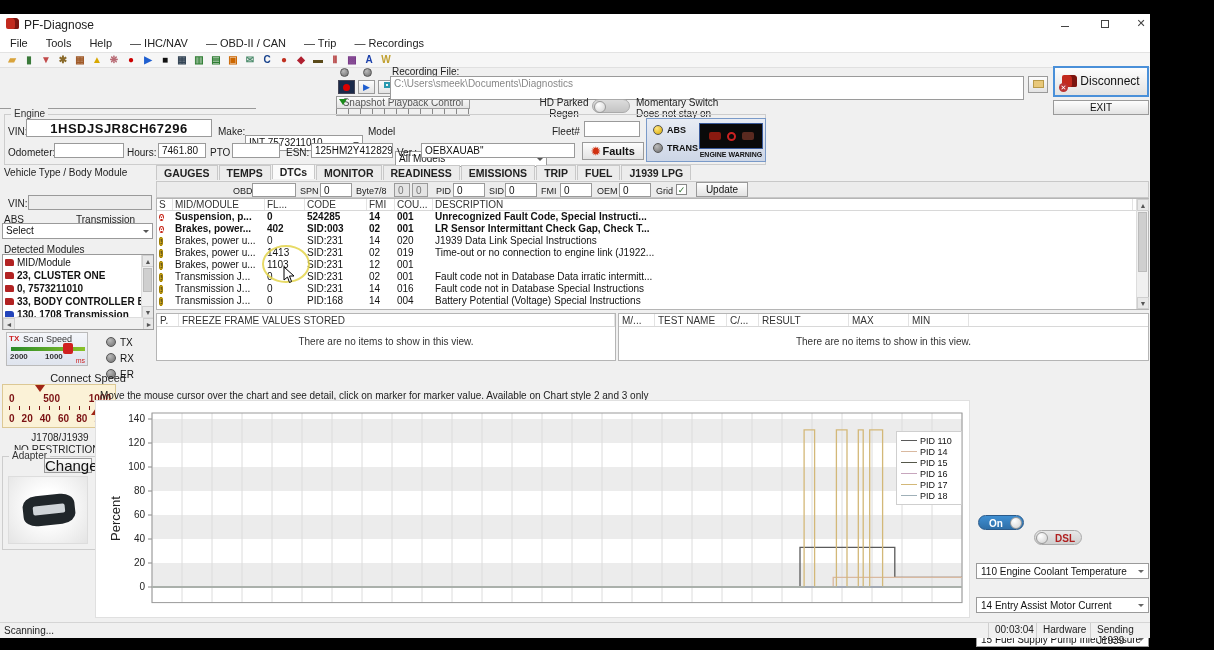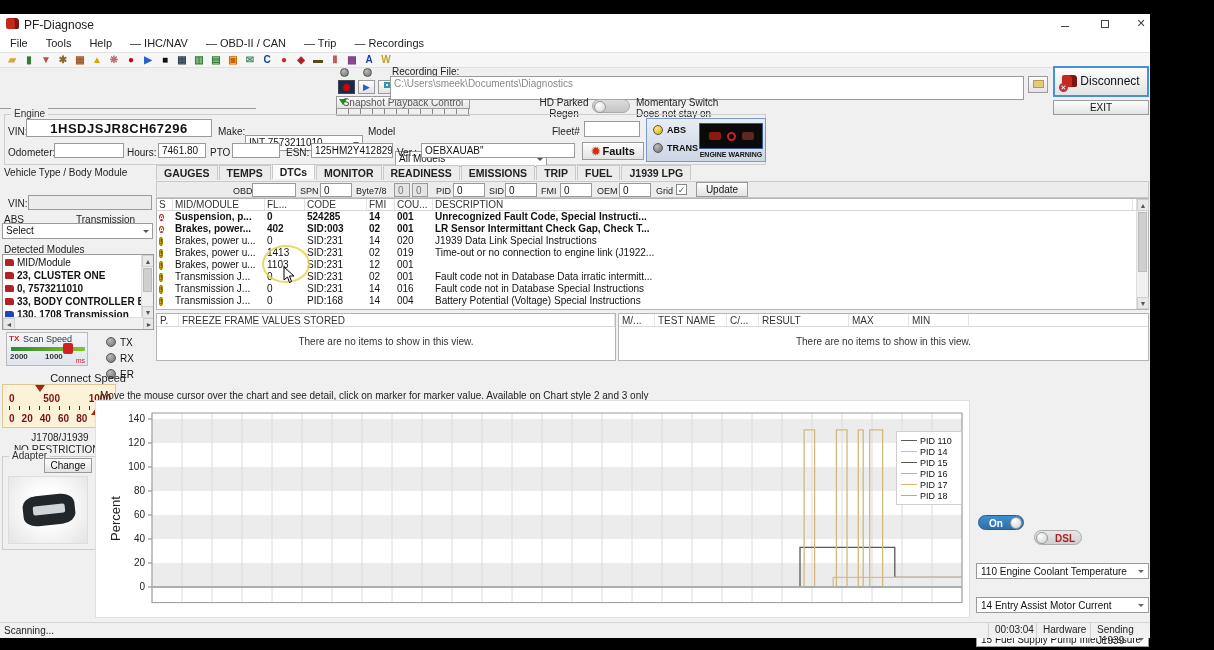--- a/index.html
+++ b/index.html
@@ -311,21 +311,21 @@
           <span>60</span>
           <span>80</span>
           <span>100</span>
         </div>
   </div>
   <div class="abs lbl" style="left:8px;top:418px;width:104px;text-align:center;font-size:10px">J1708/J1939</div>
   <div class="abs lbl" style="left:8px;top:430px;width:104px;text-align:center;font-size:10px">NO RESTRICTIONS</div>
   <div class="abs gbox" style="left:2px;top:442px;width:94px;height:94px">
     <span class="gbox-lab">Adapter</span>
   </div>
-  <div class="abs btn3d" style="left:44px;top:444px;width:48px;height:15px;font-size:10px;line-height:13px">Change</div>
+  <div class="abs btn3d" style="left:44px;top:444px;width:48px;height:15px;font-size:15px;line-height:13px">Change</div>
   <div class="abs" style="left:8px;top:462px;width:80px;height:68px;background:radial-gradient(circle at 50% 45%, #fff 30%, #e4e4e4);border:1px solid #ddd">
     <div style="position:absolute;left:14px;top:18px;width:52px;height:30px;background:#20262a;border-radius:14px/10px;transform:rotate(-6deg)">
       <div style="position:absolute;left:10px;top:10px;width:32px;height:9px;background:#cfd4d8;border-radius:2px"></div>
     </div>
   </div>
 
   <div class="abs" id="tabs" style="left:156px;top:151px;display:flex;gap:1px;align-items:flex-end">
         <div class="tab">GAUGES</div>
         <div class="tab">TEMPS</div>
         <div class="tab active">DTCs</div>

